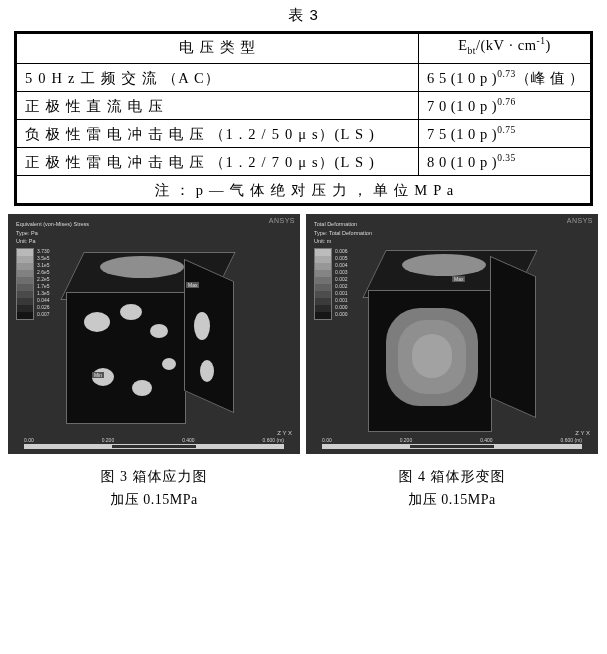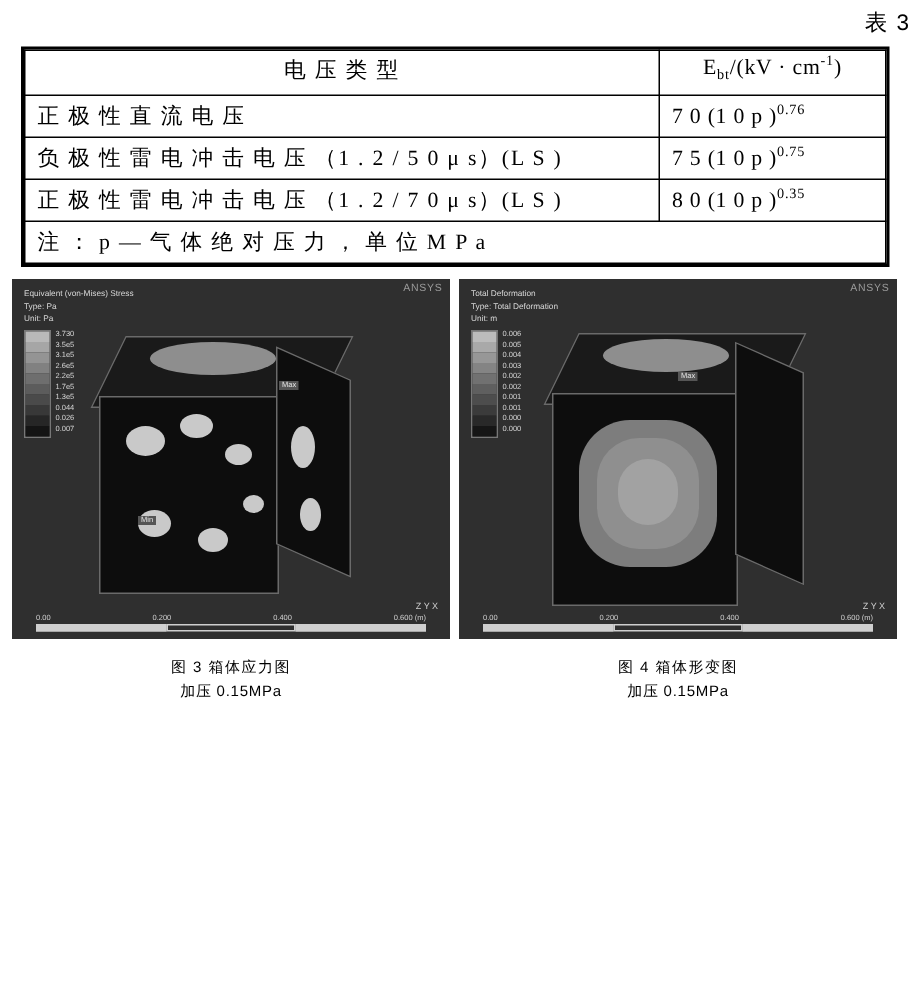--- a/index.html
+++ b/index.html
@@ -15,21 +15,21 @@
     overflow: hidden;
   }
   .page {
     position: relative;
     width: 607px;
     height: 654px;
   }
 
   
   .table-caption {
-    text-align: right;
+    text-align: center;
     font-size: 15px;
     font-family: "Liberation Sans", sans-serif;
     letter-spacing: 1px;
     margin: 6px 0 6px 0;
   }
 
   
   .tbl-wrap {
     margin: 0 14px;
     border: 2px solid #000;
@@ -55,20 +55,21 @@
     white-space: nowrap;
   }
   table.main td.col2 {
     letter-spacing: 0.5px;
     white-space: nowrap;
   }
   table.main tr.note td {
     border-left: 1px solid #000;
     border-right: 1px solid #000;
     letter-spacing: 1.2px;
+    text-align: center;
   }
   sup {
     font-size: 9.5px;
     vertical-align: super;
   }
   sub {
     font-size: 9.5px;
     vertical-align: sub;
   }
 
@@ -190,42 +191,46 @@
 
   
   .caps {
     display: flex;
     gap: 6px;
     margin: 12px 8px 0 8px;
     text-align: center;
   }
   .cap {
     width: 292px;
-    font-size: 10px;
+    font-size: 14px;
     line-height: 1.6;
-    font-family: Liberation Sans, sans-serif;
+    font-family: Liberation Serif, serif;
   }
   .cap .l1 { letter-spacing: 1px; }
   .cap .l2 { letter-spacing: 0.5px; }
 </style>
 </head>
 <body>
 
 <div class="page">
 
   <div class="table-caption">表 3</div>
 
   <div class="tbl-wrap">
     <table class="main">
       <tbody>
           <tr class="head">
         <td class="col1">电 压 类 型</td>
         <td class="col2"><span>E</span><sub>bt</sub><span>/(kV · cm</span><sup>-1</sup><span>)</span></td>
       </tr>
 
+      <tr>
+        <td class="col1">5 0 H z 工 频 交 流 （A C）</td>
+        <td class="col2"><span>6 5 (1 0 p )</span><sup>0.73</sup><span>（峰 值 ）</span></td>
+      </tr>
       <tr>
         <td class="col1">正 极 性 直 流 电 压</td>
         <td class="col2"><span>7 0 (1 0 p )</span><sup>0.76</sup><span></span></td>
       </tr>
       <tr>
         <td class="col1">负 极 性 雷 电 冲 击 电 压 （1 . 2 / 5 0 μ s）(L S )</td>
         <td class="col2"><span>7 5 (1 0 p )</span><sup>0.75</sup><span></span></td>
       </tr>
       <tr>
         <td class="col1">正 极 性 雷 电 冲 击 电 压 （1 . 2 / 7 0 μ s）(L S )</td>

